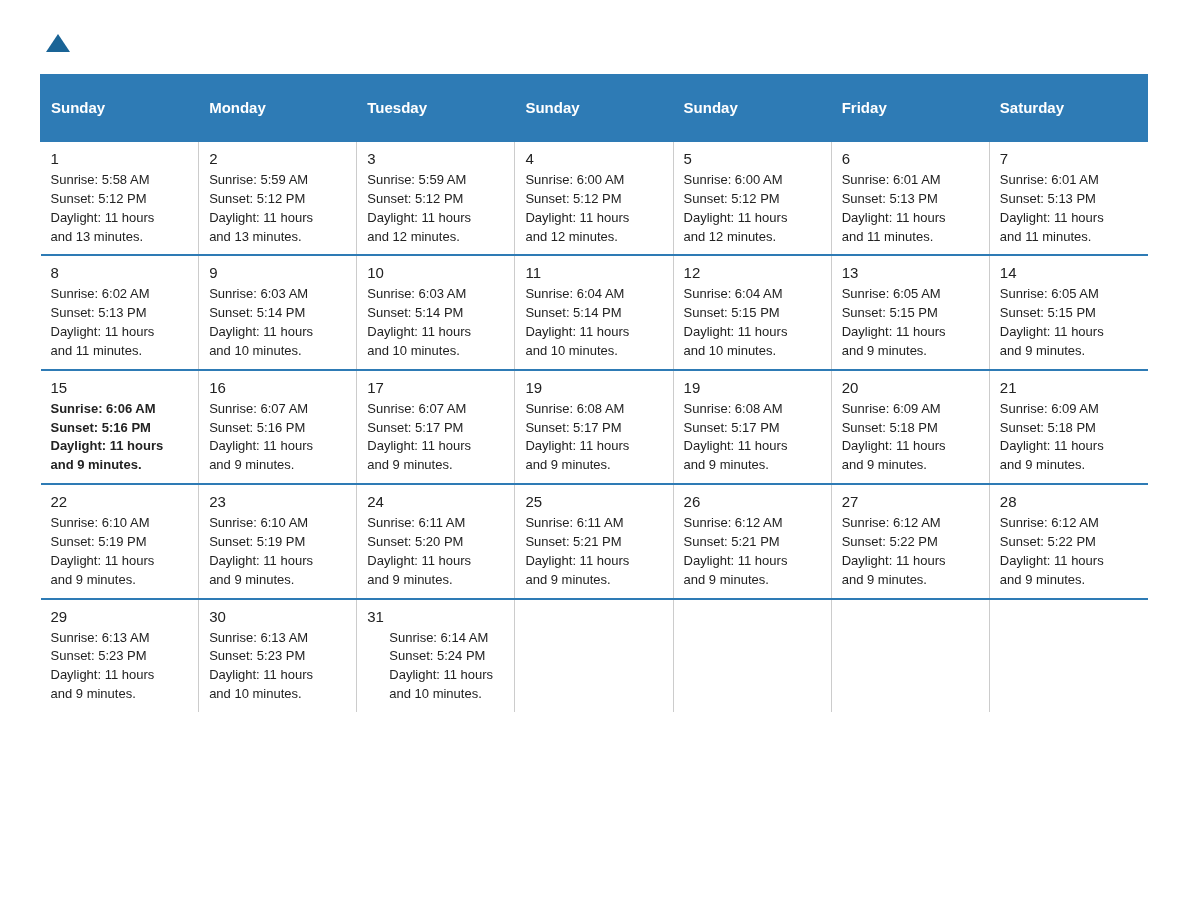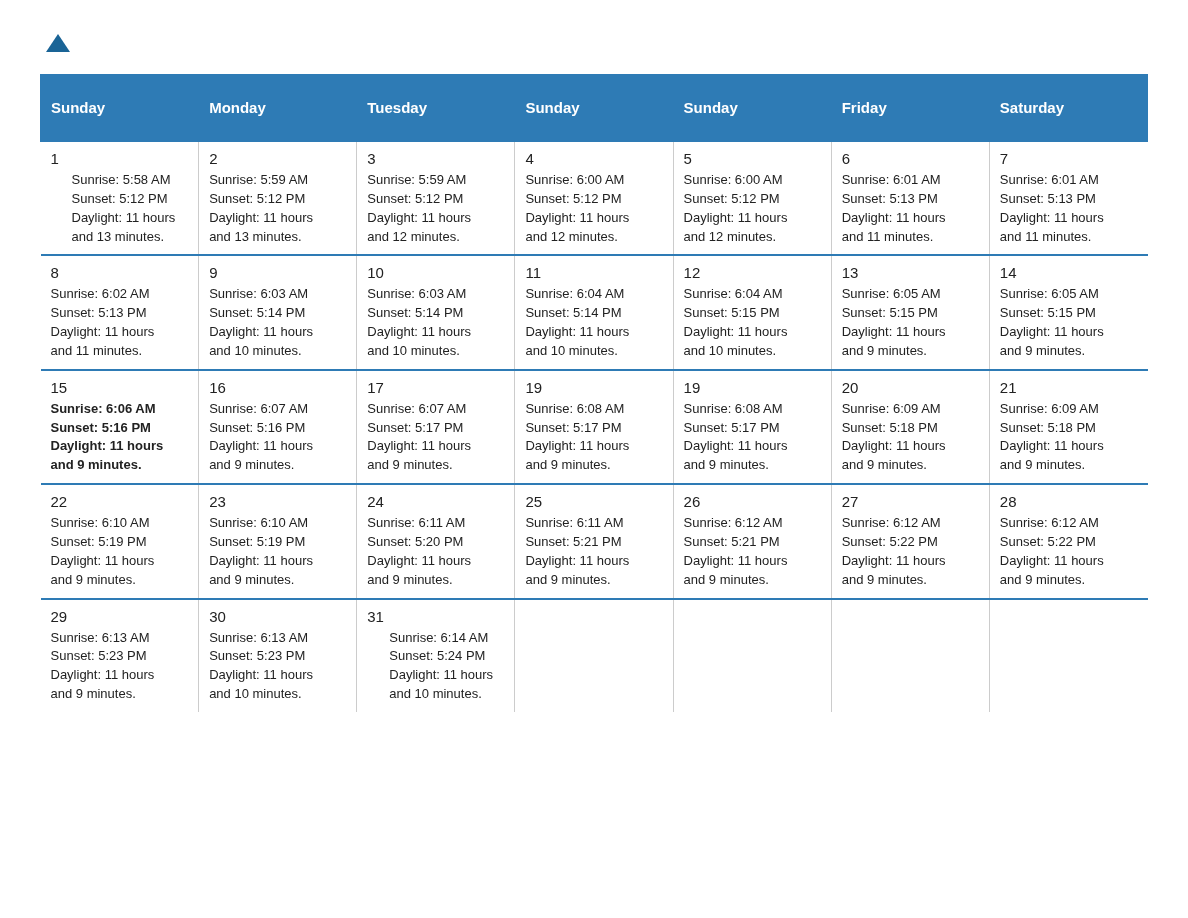--- a/index.html
+++ b/index.html
@@ -126,21 +126,21 @@
         <th>Sunday</th>
         <th>Sunday</th>
         <th>Friday</th>
         <th>Saturday</th>
       </tr>
   </thead>
   <tbody id="calendar-body">
   <tr>
         <td>
           <span class="day-number">1</span>
-          <div class="day-info" style="white-space: pre-line; margin-left: 21px;">Sunrise: 5:58 AM
+          <div class="day-info" style="white-space: pre-line;">Sunrise: 5:58 AM
 Sunset: 5:12 PM
 Daylight: 11 hours
 and 13 minutes.</div>
         </td>
         <td>
           <span class="day-number">2</span>
           <div class="day-info" style="white-space: pre-line;">Sunrise: 5:59 AM
 Sunset: 5:12 PM
 Daylight: 11 hours
 and 13 minutes.</div>

